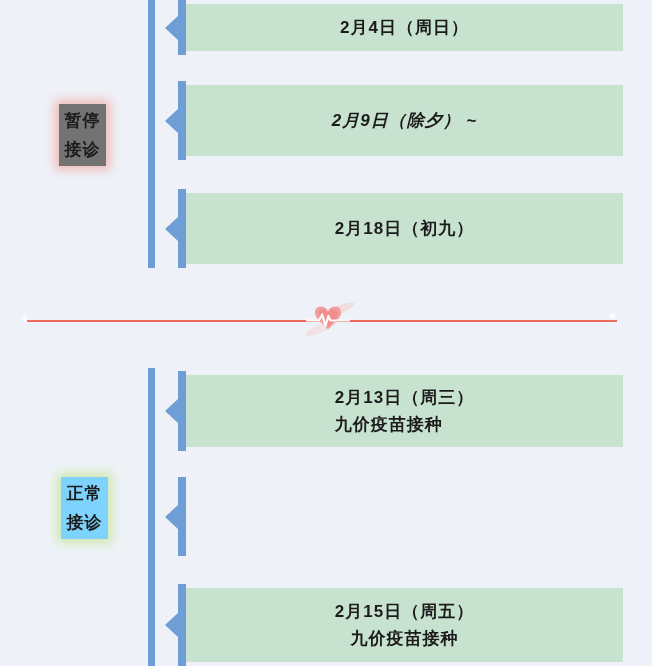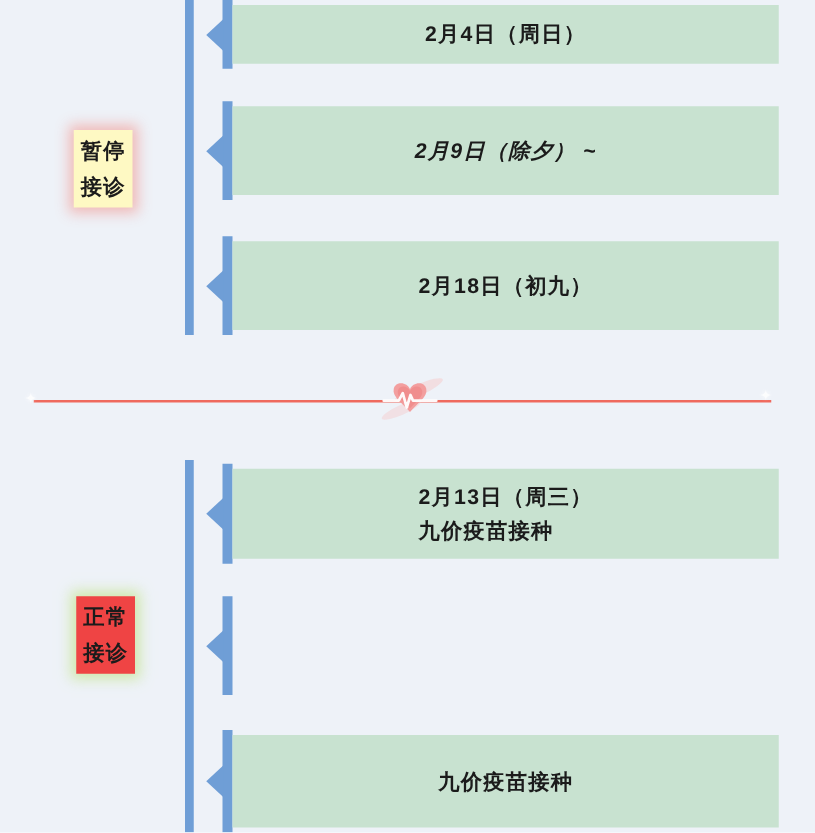--- a/index.html
+++ b/index.html
@@ -34,26 +34,26 @@
     line-height:27px;letter-spacing:1px;text-align:left;
   }
   .card-text.center{text-align:center;}
   
   .side-label{
     position:absolute;width:47px;padding:2px 0;
     text-align:center;font-size:17px;font-weight:bold;
     line-height:29px;color:#1b1b1b;letter-spacing:1px;
   }
   .side-label.suspended{
-    left:59px;top:104px;background:#fef9c3;
+    left:59px;top:104px;background:#737373;
     box-shadow:0 0 10px 4px rgba(244,117,107,0.45);
     text-align:center;
   }
   .side-label.normal{
-    left:61px;top:477px;background:#ef4444;
+    left:61px;top:477px;background:#7dd3fc;
     box-shadow:0 0 10px 4px rgba(197,228,147,0.75);
   }
   
   .divider-line{position:absolute;left:27px;top:320px;width:590px;height:2px;background:#ef6a5e;}
   .divider-heart{position:absolute;left:299px;top:295px;width:58px;height:50px;}
   .sparkle{position:absolute;color:#ffffff;font-size:11px;opacity:0.85;text-shadow:0 0 3px #ffffff;}
   .sparkle.left{left:20px;top:312px;}
   .sparkle.right{left:608px;top:310px;}
 </style>
 </head>
@@ -131,18 +131,19 @@
   <div class="item" style="top:477px;height:79px;">
     <div class="item-bar"></div>
     <div class="item-arrow"></div>
   </div>
 
   <div class="item" style="top:584px;height:82px;">
     <div class="item-bar"></div>
     <div class="item-arrow"></div>
     <div class="item-card">
       <div class="card-text center">
+        <div>2月15日（周五）</div>
         <div>九价疫苗接种</div>
       </div>
     </div>
   </div>
 
 </div>
 
 </body></html>

